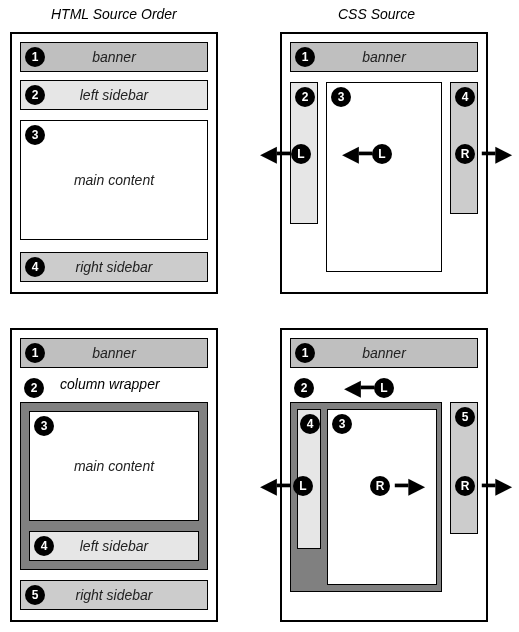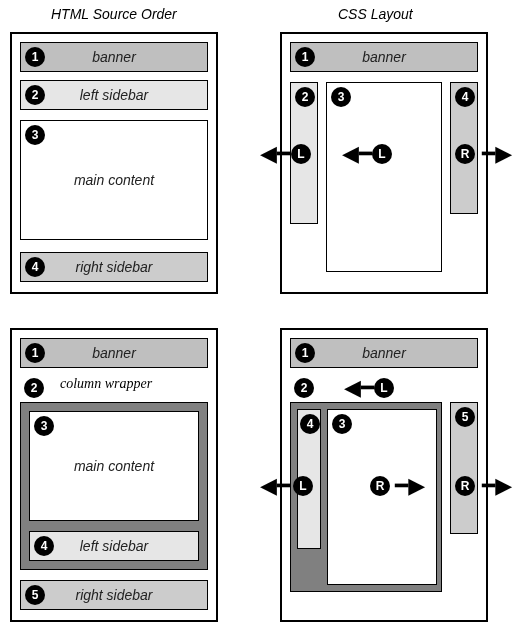--- a/index.html
+++ b/index.html
@@ -85,21 +85,21 @@
   .dark-wrapper {
     position: absolute;
     background: #808080;
     border: 1px solid #000;
   }
 </style>
 </head>
 <body>
 
 <div class="col-header" style="left:51px;">HTML Source Order</div>
-<div class="col-header" style="left:338px;">CSS Layout</div>
+<div class="col-header" style="left:338px;">CSS Source</div>
 
 <div class="box" style="left:10px; top:32px; width:208px; height:262px;">
   <div class="block" style="left:8px; top:8px; width:188px; height:30px; background:#bfbfbf;">
     <span class="badge">1</span>
     <span class="block-label">banner</span>
   </div>
   <div class="block" style="left:8px; top:46px; width:188px; height:30px; background:#e6e6e6;">
     <span class="badge">2</span>
     <span class="block-label">left sidebar</span>
   </div>
@@ -138,21 +138,21 @@
 <span class="dir-circle" style="left:372px; top:144px;">L</span>
 <span class="dir-circle" style="left:455px; top:144px;">R</span>
 <span class="arrow" style="left:482px; top:143px;">━▶</span>
 
 <div class="box" style="left:10px; top:328px; width:208px; height:294px;">
   <div class="block" style="left:8px; top:8px; width:188px; height:30px; background:#bfbfbf;">
     <span class="badge">1</span>
     <span class="block-label">banner</span>
   </div>
   <span class="badge" style="position:absolute; left:12px; top:48px;">2</span>
-  <span class="wrap-label" style="left:48px; top:46px;font-family:Liberation Serif, serif;">column wrapper</span>
+  <span class="wrap-label" style="left:48px; top:46px;">column wrapper</span>
 
   <div class="dark-wrapper" style="left:8px; top:72px; width:188px; height:168px;">
     <div class="block" style="left:8px; top:8px; width:170px; height:110px; background:#fff;">
       <span class="badge">3</span>
       <span class="block-label">main content</span>
     </div>
     <div class="block" style="left:8px; top:128px; width:170px; height:30px; background:#e6e6e6;">
       <span class="badge">4</span>
       <span class="block-label">left sidebar</span>
     </div>

